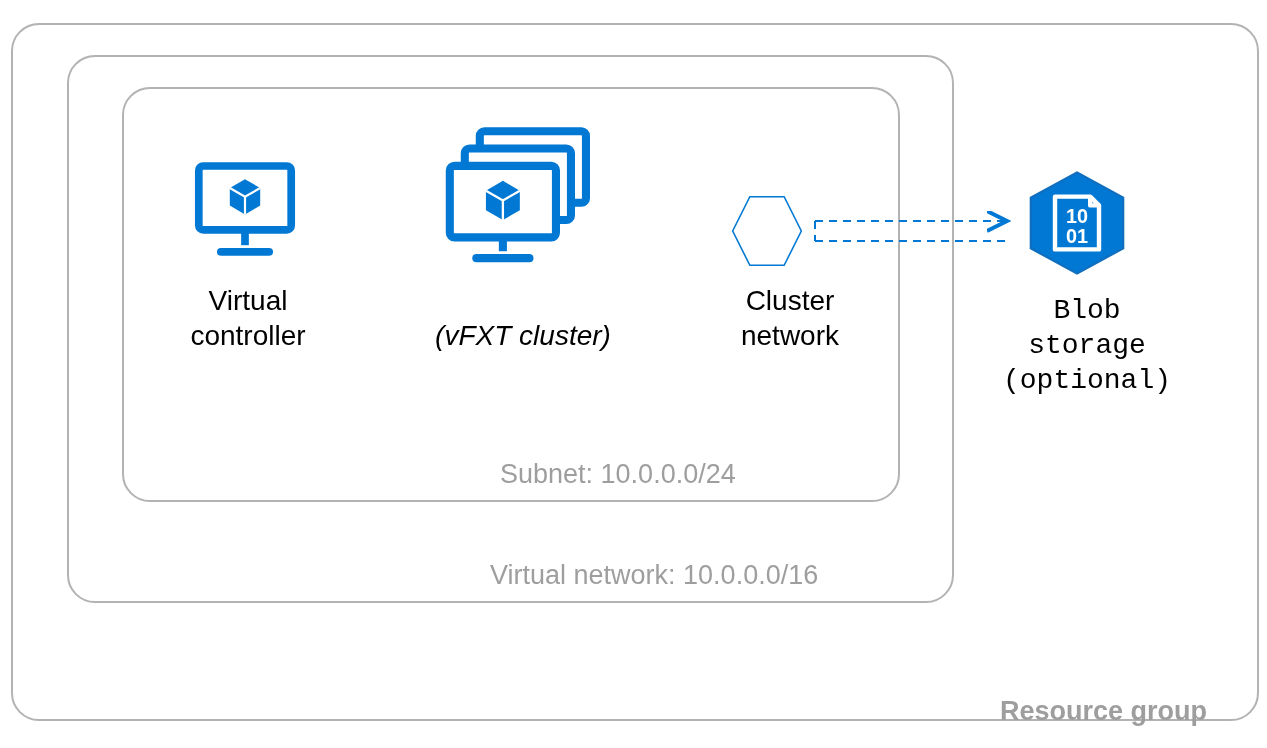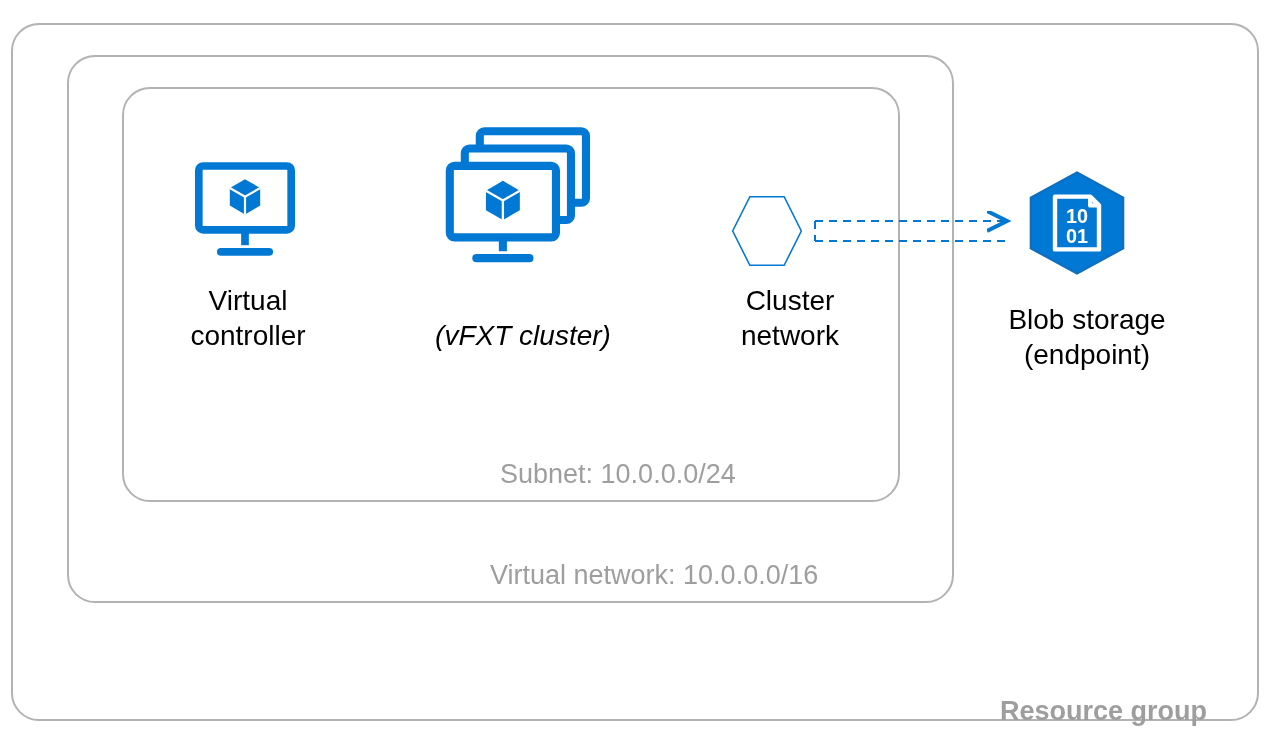--- a/index.html
+++ b/index.html
@@ -113,16 +113,16 @@
   <polygon points="50,4 92,27 92,73 50,96 8,73 8,27" fill="#0078D4"></polygon>
   <polygon points="50,4 92,27 92,73 50,96 8,73 8,27" fill="none" stroke="#106EBE" stroke-width="2"></polygon>
 
   <g>
     <path d="M30 26 H62 L70 34 V74 H30 Z" fill="none" stroke="#ffffff" stroke-width="4" stroke-linejoin="round"></path>
     <path d="M62 26 V34 H70" fill="none" stroke="#ffffff" stroke-width="4" stroke-linejoin="round"></path>
   </g>
   <text x="50" y="50" fill="#ffffff" font-size="18" font-family="Arial" font-weight="bold" text-anchor="middle">10</text>
   <text x="50" y="68" fill="#ffffff" font-size="18" font-family="Arial" font-weight="bold" text-anchor="middle">01</text>
 </svg>
-<div class="node-label" style="left:987px; top:302px; width:200px;">
+<div class="node-label" style="left:987px; top:293px; width:200px;font-family:Liberation Mono, monospace;">
   <span>Blob storage</span><br>
-  <span>(endpoint)</span>
+  <span>(optional)</span>
 </div>
 
 </body></html>

